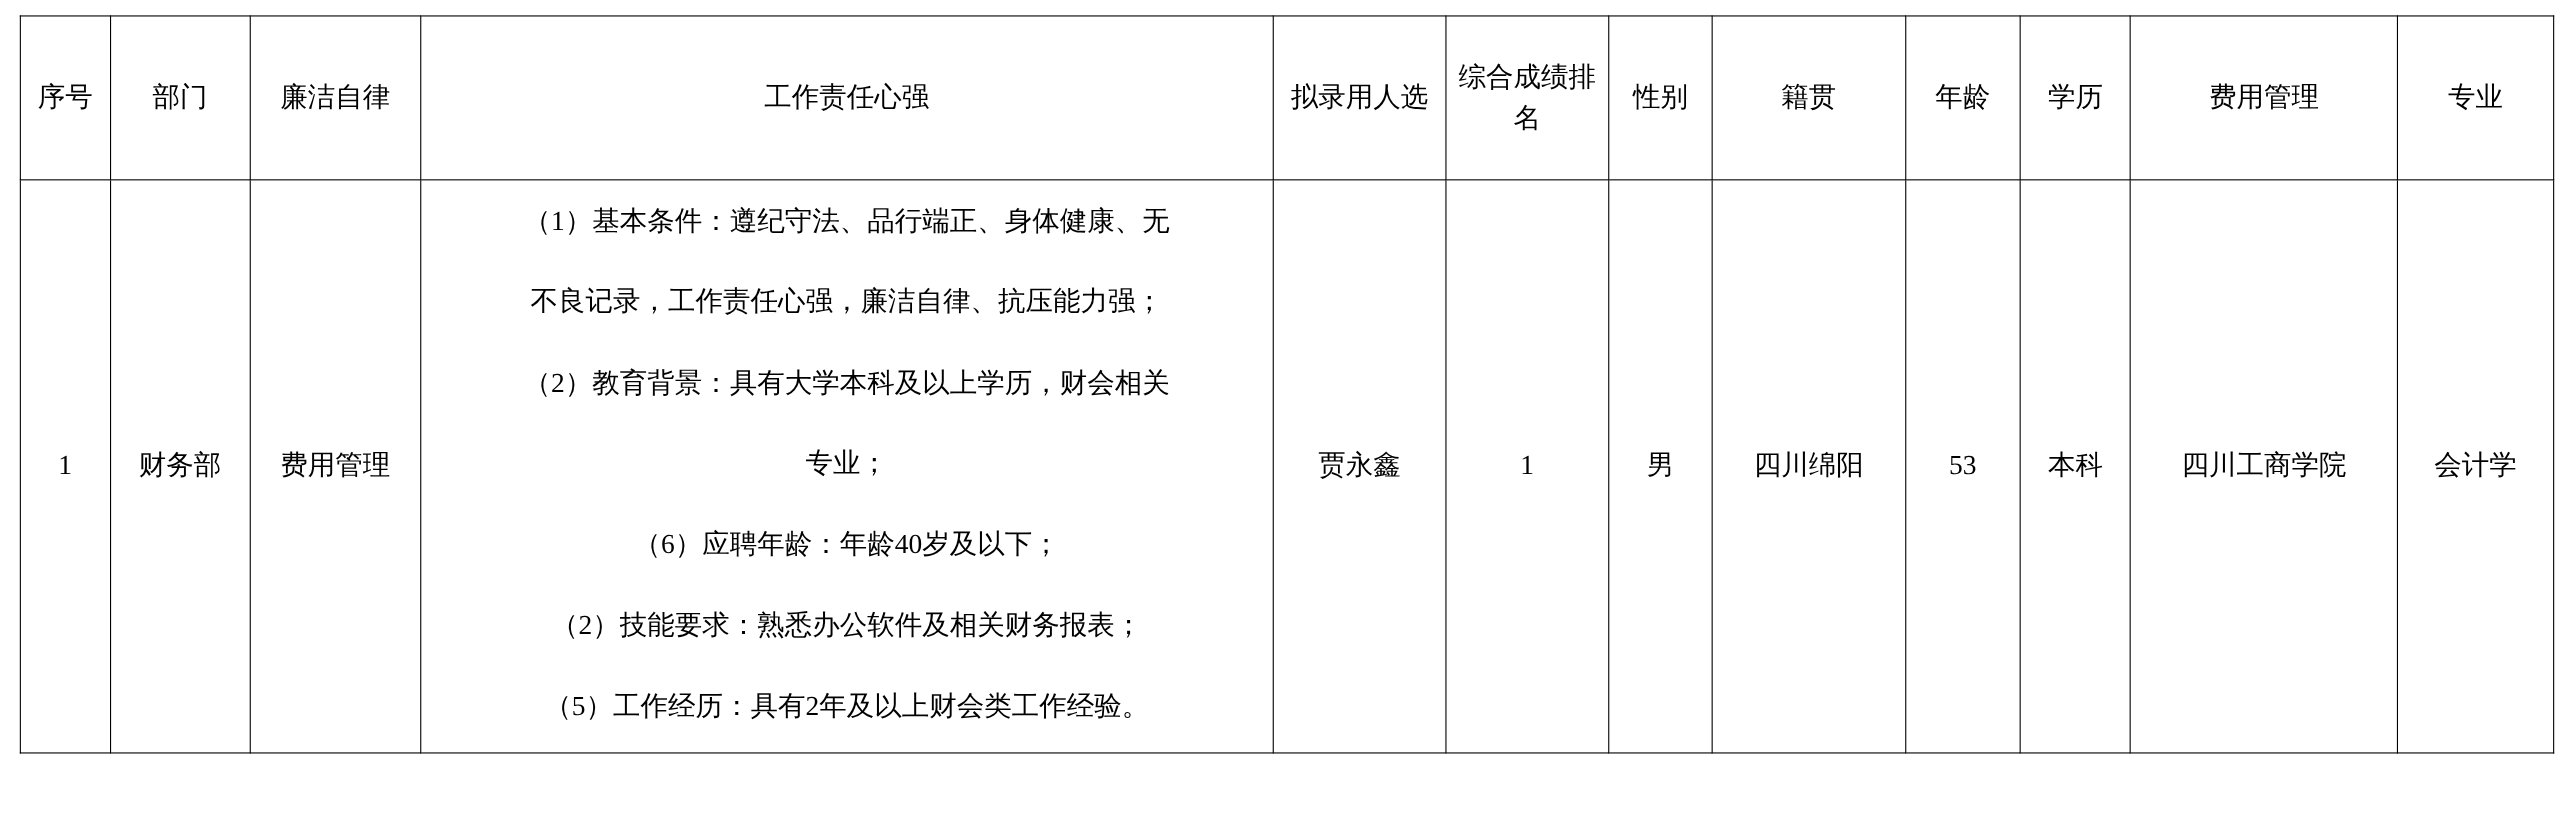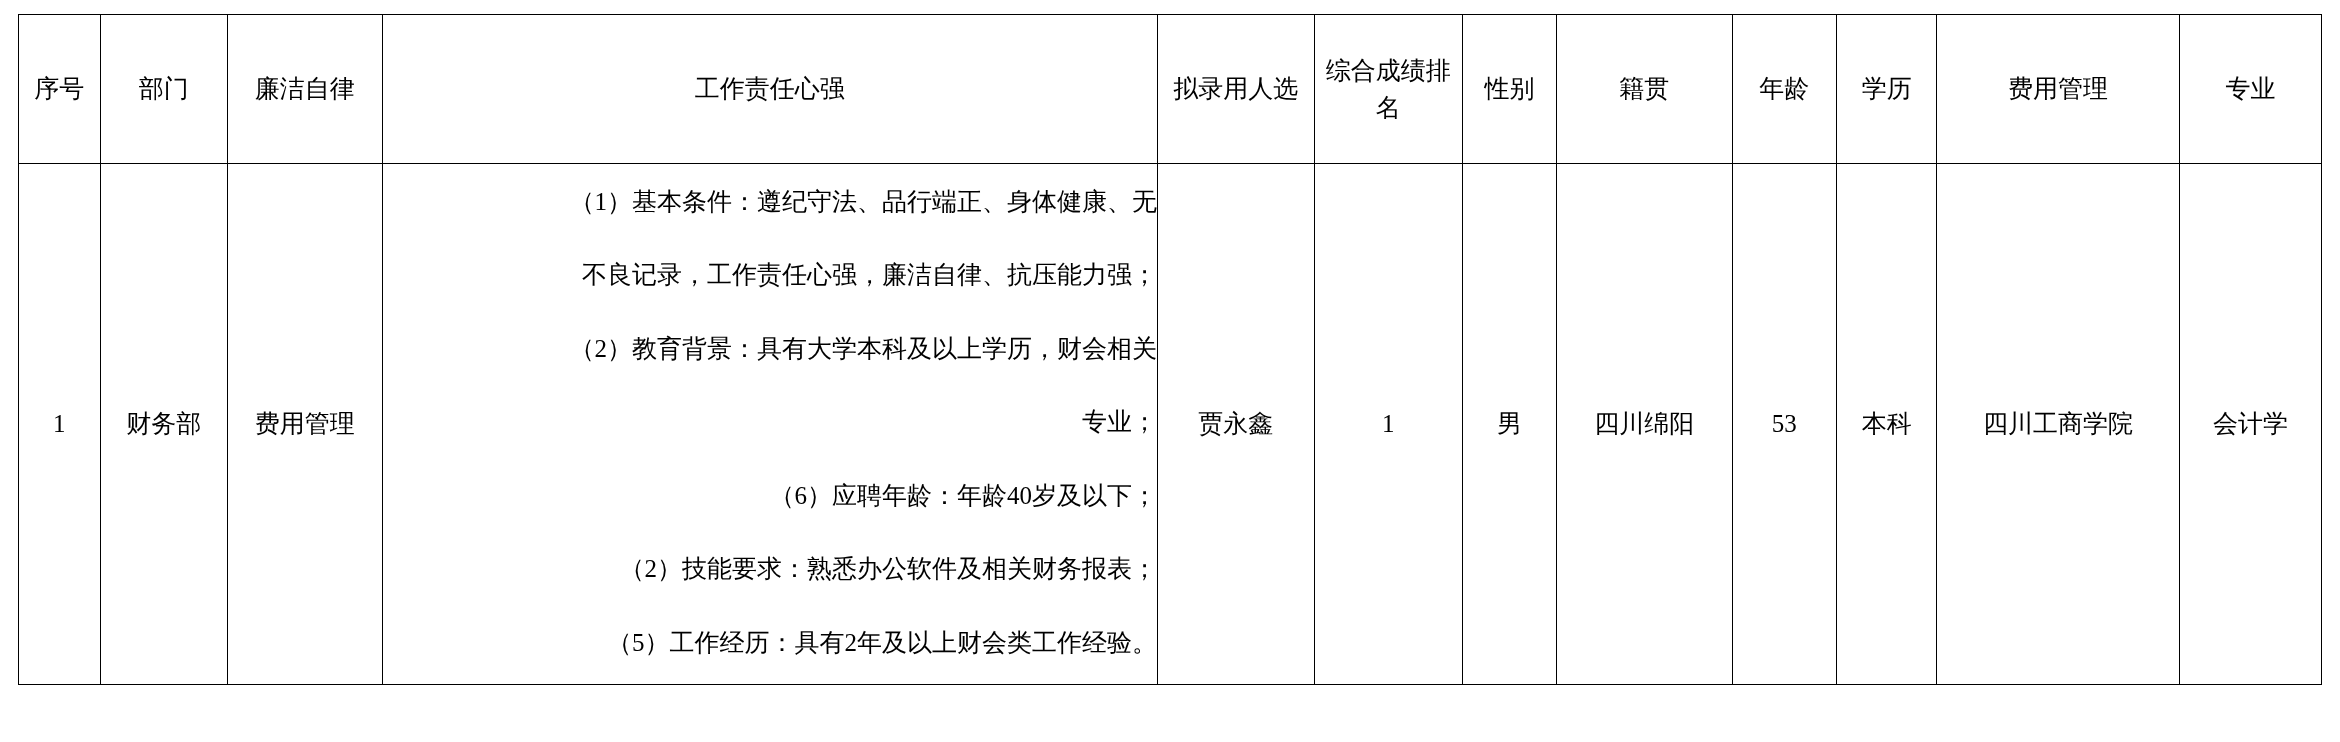--- a/index.html
+++ b/index.html
@@ -48,21 +48,20 @@
   td.req-cell {
     text-align: left;
     vertical-align: top;
     padding: 18px 22px 10px 22px;
     font-size: 24px;
     line-height: 1.15;
   }
   td.req-cell .req-line {
     margin: 0 0 36px 0;
     white-space: nowrap;
-    text-align: right;
   }
   td.req-cell .req-line:last-child {
     margin-bottom: 4px;
   }
   .col-seq      { width: 78px; }
   .col-dept     { width: 122px; }
   .col-post     { width: 148px; }
   .col-req      { width: 742px; }
   .col-person   { width: 150px; }
   .col-rank     { width: 142px; }

